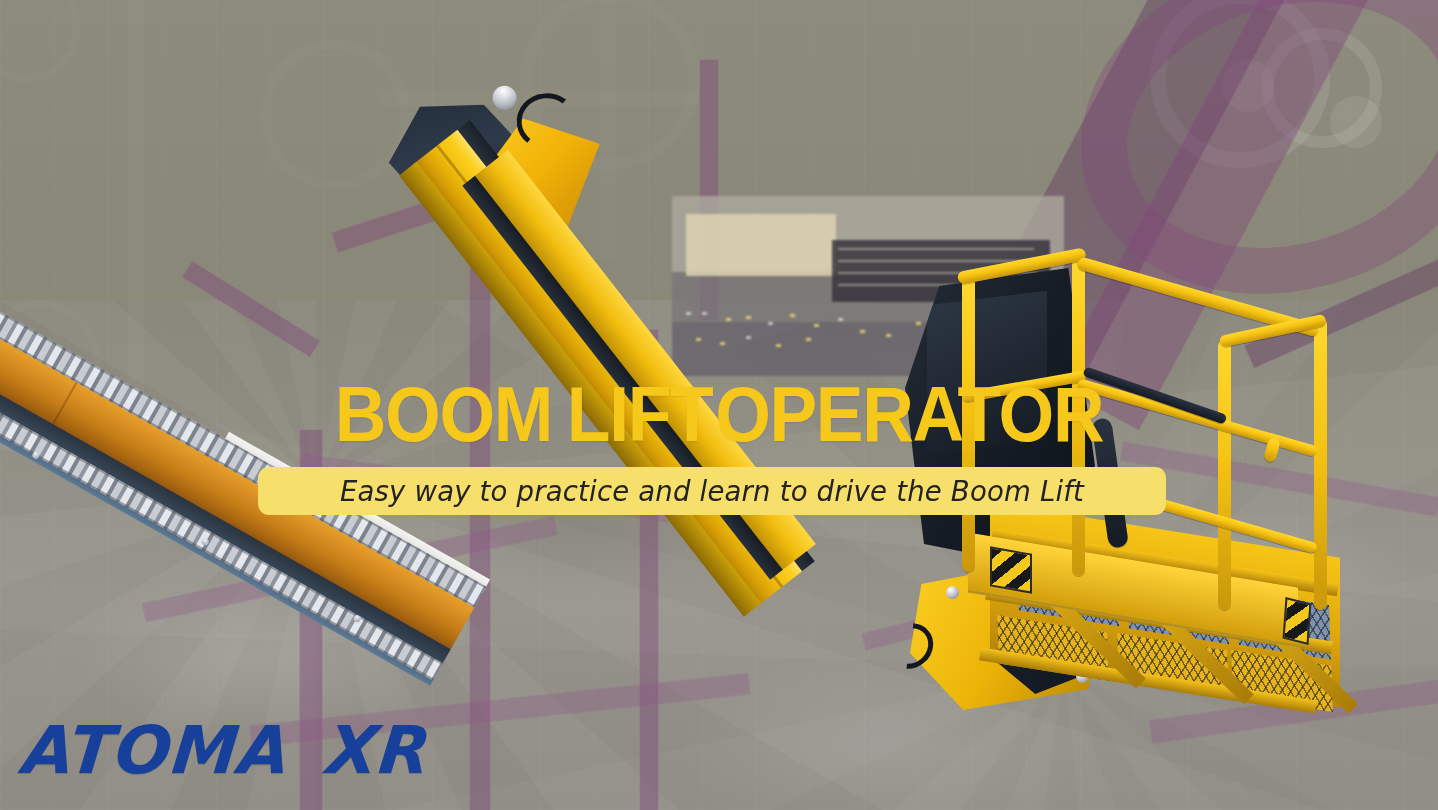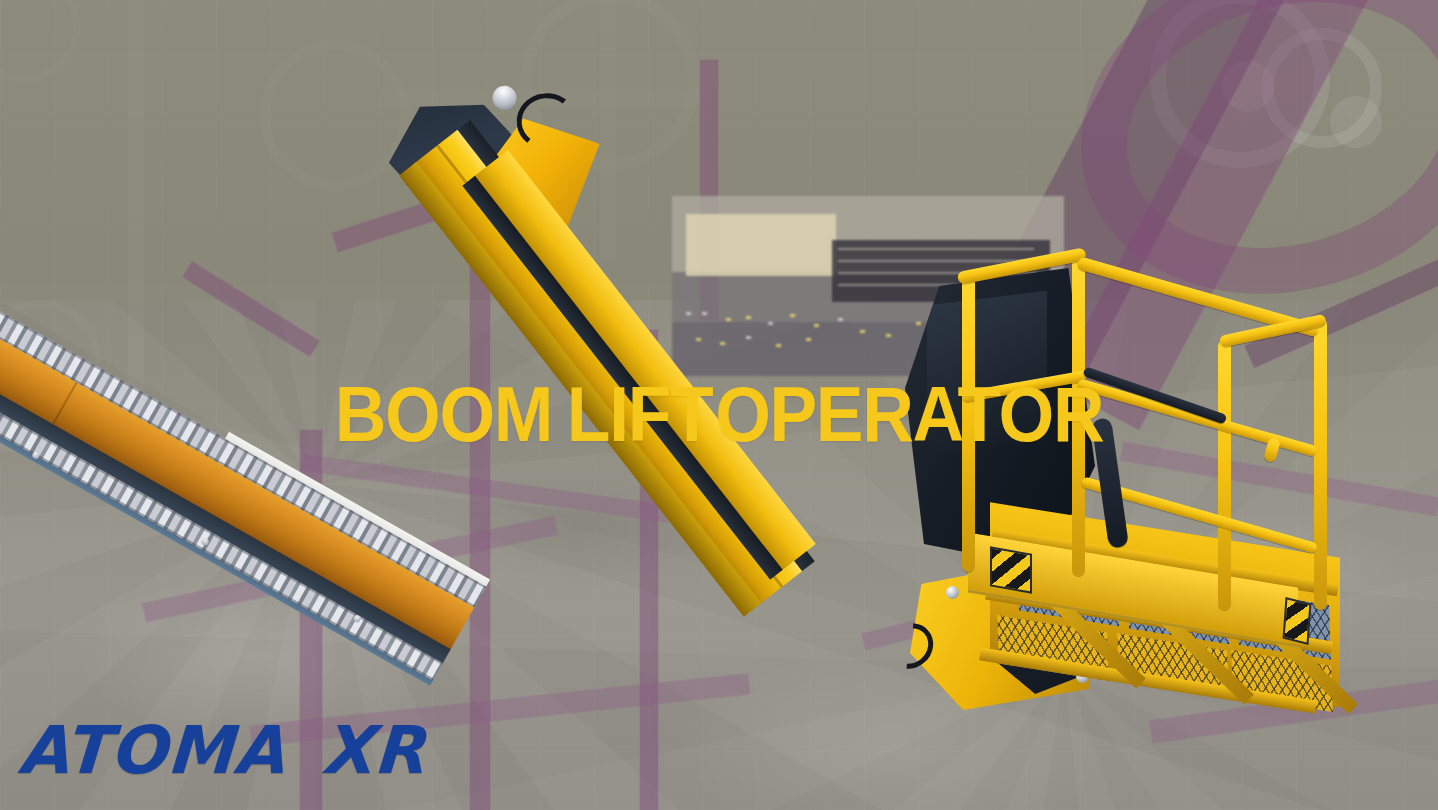--- a/index.html
+++ b/index.html
@@ -510,16 +510,19 @@
       <div class="rail" style="left:288px; top:74px;  width:108px; height:12px; transform:rotate(-12deg); transform-origin:left center;"></div>
       <div class="rail dark" style="left:152px; top:104px; width:150px; height:10px; transform:rotate(19deg); transform-origin:left center;"></div>
       <div class="rail dark" style="left:168px; top:156px; width:20px; height:130px; transform:rotate(-8deg);"></div>
       <div class="rail" style="left:334px; top:176px; width:12px; height:24px; transform:rotate(16deg);"></div>
     </div>
 
   </div>
 
   <div class="title"><span>BOOM</span><span class="sp"></span><span>LIFT</span><span class="sp-tight"></span><span>OPERATOR</span></div>
 
+  <div class="subtitle-wrap">
+    <span class="subtitle">Easy way to practice and learn to drive the Boom Lift</span>
+  </div>
 
   <div class="logo"><span>ATOMA</span><span class="gap"></span><span>XR</span></div>
 
 </div>
 
 </body></html>

